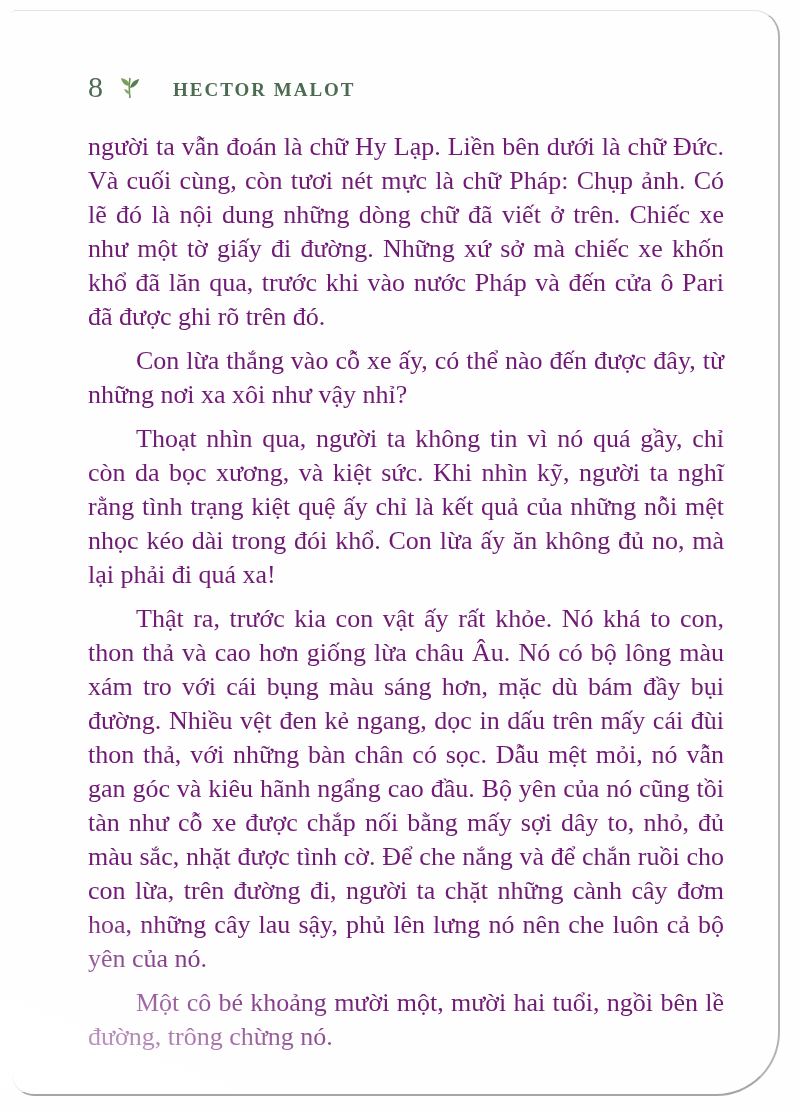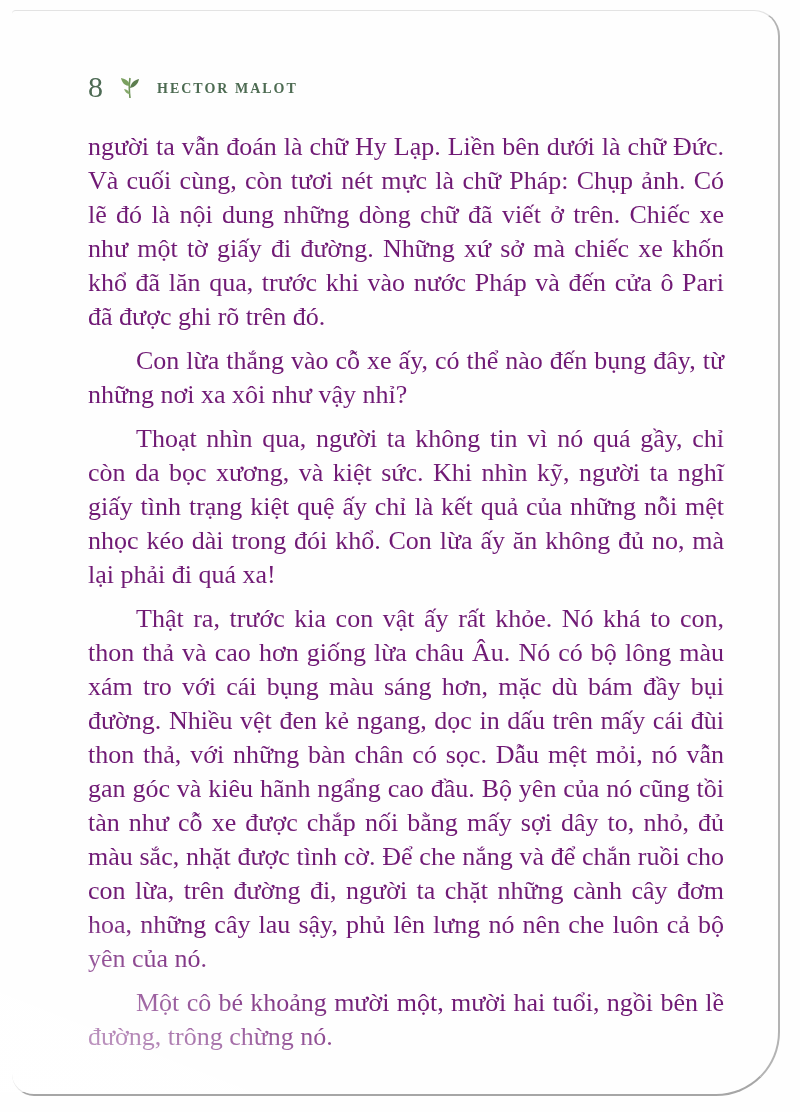--- a/index.html
+++ b/index.html
@@ -50,28 +50,29 @@
     line-height: 1;
   }
 
   .leaf-orn {
     width: 26px;
     height: 26px;
     flex: 0 0 auto;
   }
 
   .running-title {
-    font-size: 14px;
+    font-size: 19px;
     font-weight: 700;
     letter-spacing: 2px;
     color: #4d6b52;
     font-variant: small-caps;
     text-transform: uppercase;
     line-height: 1;
     padding-top: 4px;
+    margin-left: 16px;
   }
 
   .body-text {
     color: #701a75;
     font-size: 26px;
     line-height: 34px;
     text-align: justify;
   }
 
   .body-text p {
@@ -114,22 +115,22 @@
           <path d="M13 12 C8 12, 5 9, 4 4 C9 5, 12 7, 13 12 Z" fill="#7aa05f"></path>
           <path d="M13 14 C18 13, 21 10, 22 5 C17 6, 14 9, 13 14 Z" fill="#5c7d4e"></path>
           <path d="M13 20 C10 20, 8 18, 7 15 C10 15.5, 12 17, 13 20 Z" fill="#86a96b"></path>
         </svg>
       </span>
       <span class="running-title">HECTOR MALOT</span>
     </div>
 
     <div class="body-text">
       <p class="continued">người ta vẫn đoán là chữ Hy Lạp. Liền bên dưới là chữ Đức. Và cuối cùng, còn tươi nét mực là chữ Pháp: Chụp ảnh. Có lẽ đó là nội dung những dòng chữ đã viết ở trên. Chiếc xe như một tờ giấy đi đường. Những xứ sở mà chiếc xe khốn khổ đã lăn qua, trước khi vào nước Pháp và đến cửa ô Pari đã được ghi rõ trên đó.</p>
-      <p>Con lừa thắng vào cỗ xe ấy, có thể nào đến bụng đây, từ những nơi xa xôi như vậy nhỉ?</p>
-      <p>Thoạt nhìn qua, người ta không tin vì nó quá gầy, chỉ còn da bọc xương, và kiệt sức. Khi nhìn kỹ, người ta nghĩ giấy tình trạng kiệt quệ ấy chỉ là kết quả của những nỗi mệt nhọc kéo dài trong đói khổ. Con lừa ấy ăn không đủ no, mà lại phải đi quá xa!</p>
+      <p>Con lừa thắng vào cỗ xe ấy, có thể nào đến được đây, từ những nơi xa xôi như vậy nhỉ?</p>
+      <p>Thoạt nhìn qua, người ta không tin vì nó quá gầy, chỉ còn da bọc xương, và kiệt sức. Khi nhìn kỹ, người ta nghĩ rằng tình trạng kiệt quệ ấy chỉ là kết quả của những nỗi mệt nhọc kéo dài trong đói khổ. Con lừa ấy ăn không đủ no, mà lại phải đi quá xa!</p>
       <p>Thật ra, trước kia con vật ấy rất khỏe. Nó khá to con, thon thả và cao hơn giống lừa châu Âu. Nó có bộ lông màu xám tro với cái bụng màu sáng hơn, mặc dù bám đầy bụi đường. Nhiều vệt đen kẻ ngang, dọc in dấu trên mấy cái đùi thon thả, với những bàn chân có sọc. Dẫu mệt mỏi, nó vẫn gan góc và kiêu hãnh ngẩng cao đầu. Bộ yên của nó cũng tồi tàn như cỗ xe được chắp nối bằng mấy sợi dây to, nhỏ, đủ màu sắc, nhặt được tình cờ. Để che nắng và để chắn ruồi cho con lừa, trên đường đi, người ta chặt những cành cây đơm hoa, những cây lau sậy, phủ lên lưng nó nên che luôn cả bộ yên của nó.</p>
       <p>Một cô bé khoảng mười một, mười hai tuổi, ngồi bên lề đường, trông chừng nó.</p>
     </div>
 
   </div>
 
   <div class="fade-overlay"></div>
 
 </div>
 

